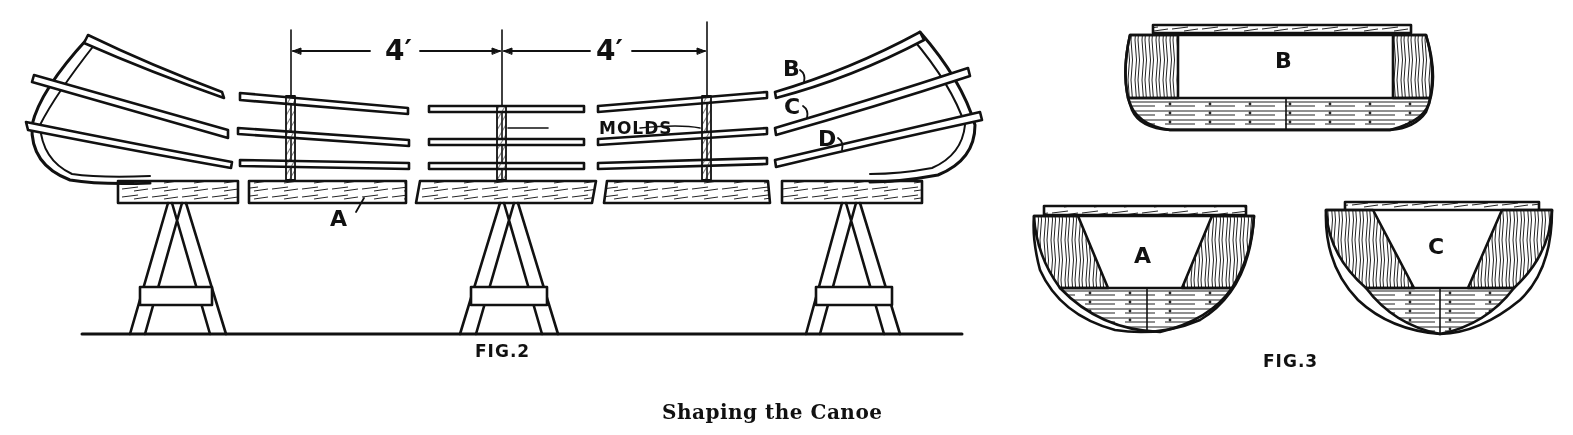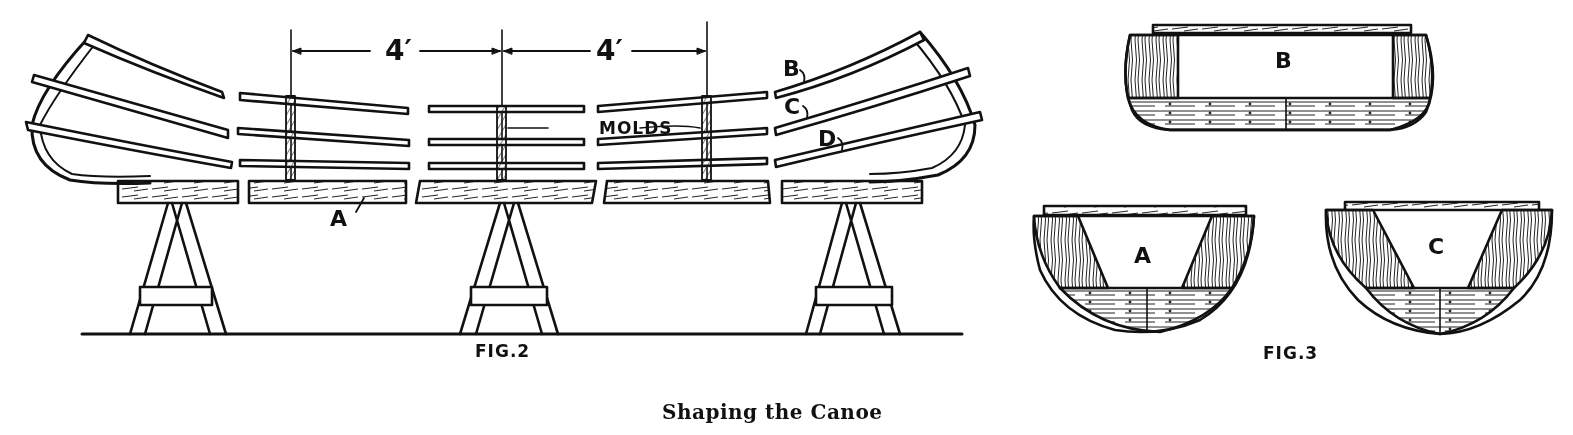--- a/index.html
+++ b/index.html
@@ -141,16 +141,16 @@
   <span class="lbl letter" style="left:784px; top:96px;">C</span>
   <span class="lbl letter" style="left:818px; top:128px;">D</span>
   <span class="lbl letter" style="left:330px; top:208px;">A</span>
 
   <span class="lbl fig" style="left:475px; top:343px;">FIG.2</span>
 
   <span class="lbl letter" style="left:1275px; top:50px;">B</span>
   <span class="lbl letter" style="left:1134px; top:245px;">A</span>
   <span class="lbl letter" style="left:1428px; top:236px;">C</span>
 
-  <span class="lbl fig" style="left:1263px; top:345px;">FIG.3</span>
+  <span class="lbl fig" style="left:1263px; top:353px;">FIG.3</span>
 
   <span class="lbl caption" style="left:662px; top:402px;text-align:center;">Shaping the Canoe</span>
 </div>
 
 </body></html>

